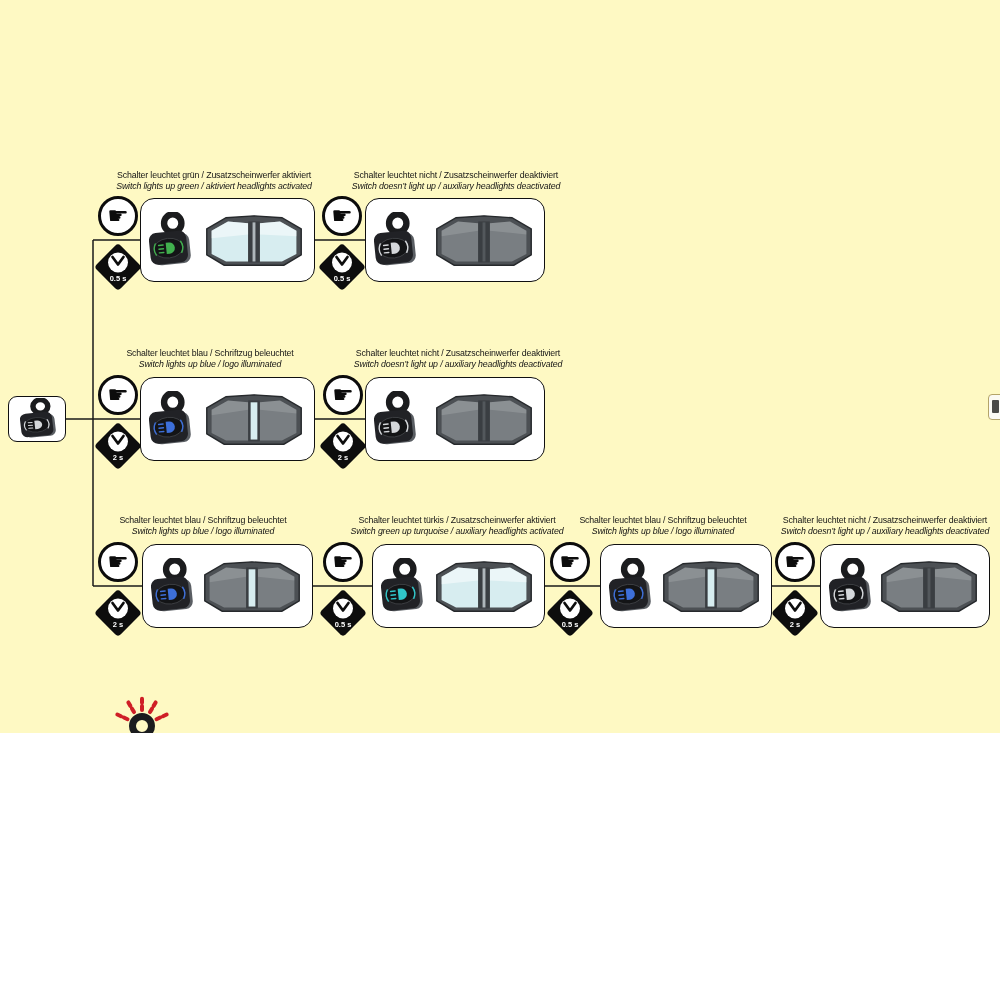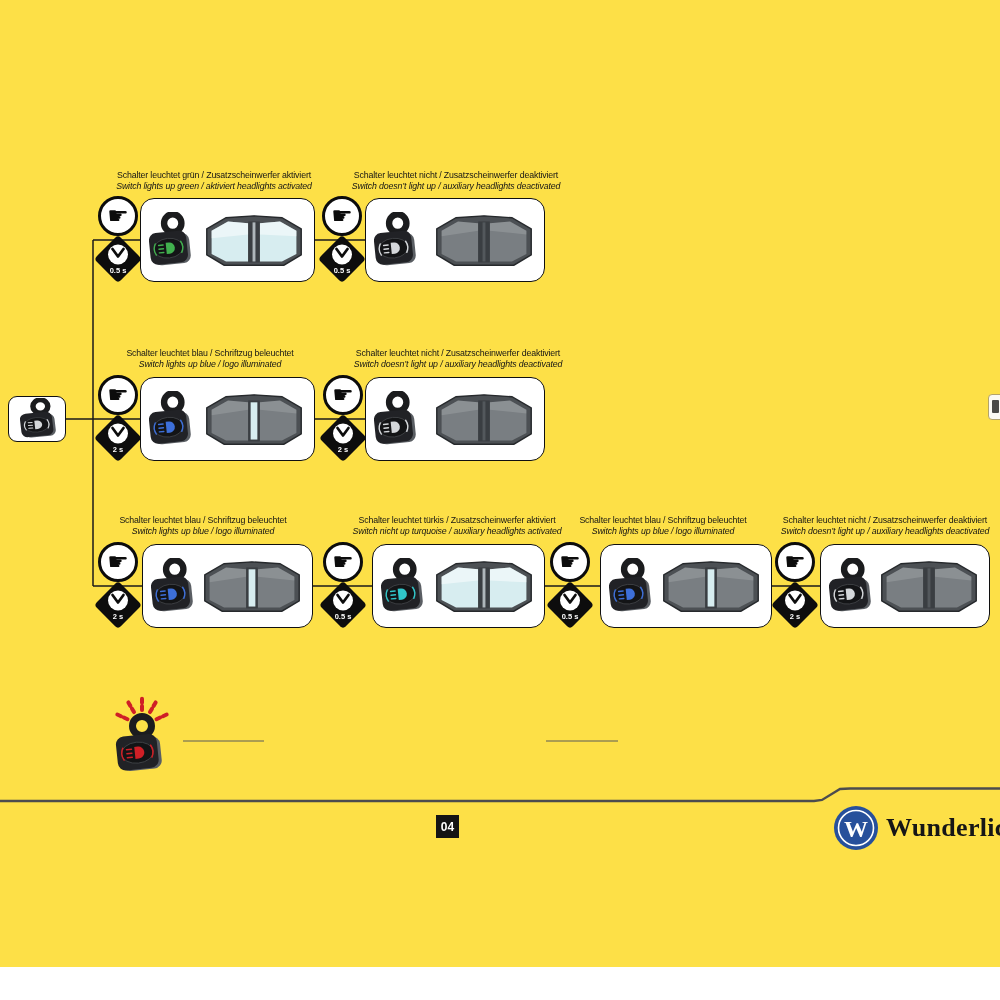--- a/index.html
+++ b/index.html
@@ -1,27 +1,27 @@
 <!DOCTYPE html>
 <html><head>
 <meta charset="utf-8">
 <style>
   html,body{margin:0;padding:0;background:#fff;}
-  #page{position:relative;width:1000px;height:967px;background:#fde047;overflow:hidden;
+  #page{position:relative;width:1000px;height:733px;background:#fef9c3;overflow:hidden;
         font-family:"Liberation Sans",sans-serif;color:#161616;}
   #lines{position:absolute;left:0;top:0;z-index:1;}
   #diagram{position:absolute;left:0;top:0;z-index:2;}
   .flowbox{position:absolute;border:1.6px solid #101010;border-radius:14px;background:#fff;box-sizing:border-box;}
   .caption{position:absolute;width:340px;transform:translateX(-50%);text-align:center;
            font-size:8.8px;line-height:10.6px;letter-spacing:-0.15px;color:#141414;z-index:3;}
   .caption .en{font-style:italic;}
   .hand{position:absolute;width:34px;height:34px;border:3px solid #0c0c0c;border-radius:50%;
         background:#fff;display:flex;align-items:center;justify-content:center;
         font-family:"DejaVu Sans",sans-serif;font-size:24px;line-height:1;color:#0c0c0c;z-index:4;}
-  .clock{position:absolute;width:50px;height:50px;z-index:4;}
+  .clock{position:absolute;width:50px;height:50px;z-index:4;margin-top:8px;}
   .swicon{position:absolute;}
   .hlicon{position:absolute;}
   #alert-switch{position:absolute;left:102px;top:692px;width:74px;height:84px;z-index:4;}
   #margin-icon{position:absolute;left:988px;top:394px;width:22px;height:26px;border:1.5px solid #b4a469;
                border-radius:4px;background:#fbfaf3;z-index:2;box-sizing:border-box;}
   #margin-icon i{position:absolute;left:3px;top:5px;width:7px;height:13px;background:#4a4a46;border-radius:1px;}
   #page-number{position:absolute;left:436px;top:815px;width:23px;height:23px;background:#141414;color:#fff;
                display:flex;align-items:center;justify-content:center;font-size:12px;font-weight:bold;z-index:3;}
   #logo{position:absolute;left:832px;top:803px;height:50px;display:flex;align-items:center;z-index:3;}
   #brand{font-family:"Liberation Serif",serif;font-size:26px;font-weight:600;color:#161616;
@@ -251,21 +251,21 @@
             <polygon points="11,18 28,8 49,10 49,51 26,51 11,43" fill="#797e82"></polygon>
             <polygon points="61,10 82,8 99,18 99,43 84,51 61,51" fill="#797e82"></polygon>
             <polygon points="11,18 28,8 49,10 49,18 11,24" fill="#ffffff" opacity="0.14"></polygon>
             <polygon points="61,10 82,8 99,18 99,22 61,18" fill="#ffffff" opacity="0.14"></polygon>
             <rect x="49" y="8" width="12" height="44" fill="#3a3e42"></rect>
             <rect x="51.5" y="10" width="7" height="40" fill="#d7edf0"></rect>
           </svg></div>
       </div>
       <div class="caption" style="left: 457px; top: 515px;">
         <div class="de">Schalter leuchtet türkis / Zusatzscheinwerfer aktiviert</div>
-        <div class="en">Switch nicht up turquoise / auxiliary headlights activated</div>
+        <div class="en">Switch green up turquoise / auxiliary headlights activated</div>
       </div>
       <div class="hand" style="left: 323px; top: 542px;">☛</div>
       <div class="clock" style="left: 318px; top: 580px;"><svg viewBox="0 0 50 50" width="100%" height="100%">
           <rect x="8" y="8" width="34" height="34" rx="4" fill="#0d0d0d" transform="rotate(45 25 25)"></rect>
           <circle cx="25" cy="20.5" r="10" fill="#ffffff"></circle>
           <polyline points="19.5,15 25,22.5 30.5,15" fill="none" stroke="#0d0d0d" stroke-width="2.7" stroke-linecap="round" stroke-linejoin="round"></polyline>
           <text x="25" y="39" text-anchor="middle" font-size="7.5" font-weight="bold" fill="#ffffff" font-family="Liberation Sans, sans-serif">0.5 s</text>
         </svg></div>
       <div class="flowbox" style="left: 372px; top: 544px; width: 173px; height: 84px;">
         <div class="swicon" style="left: 8px; top: 13px; width: 42px; height: 58px;"><svg viewBox="0 0 46 62" width="100%" height="100%" preserveAspectRatio="none">

